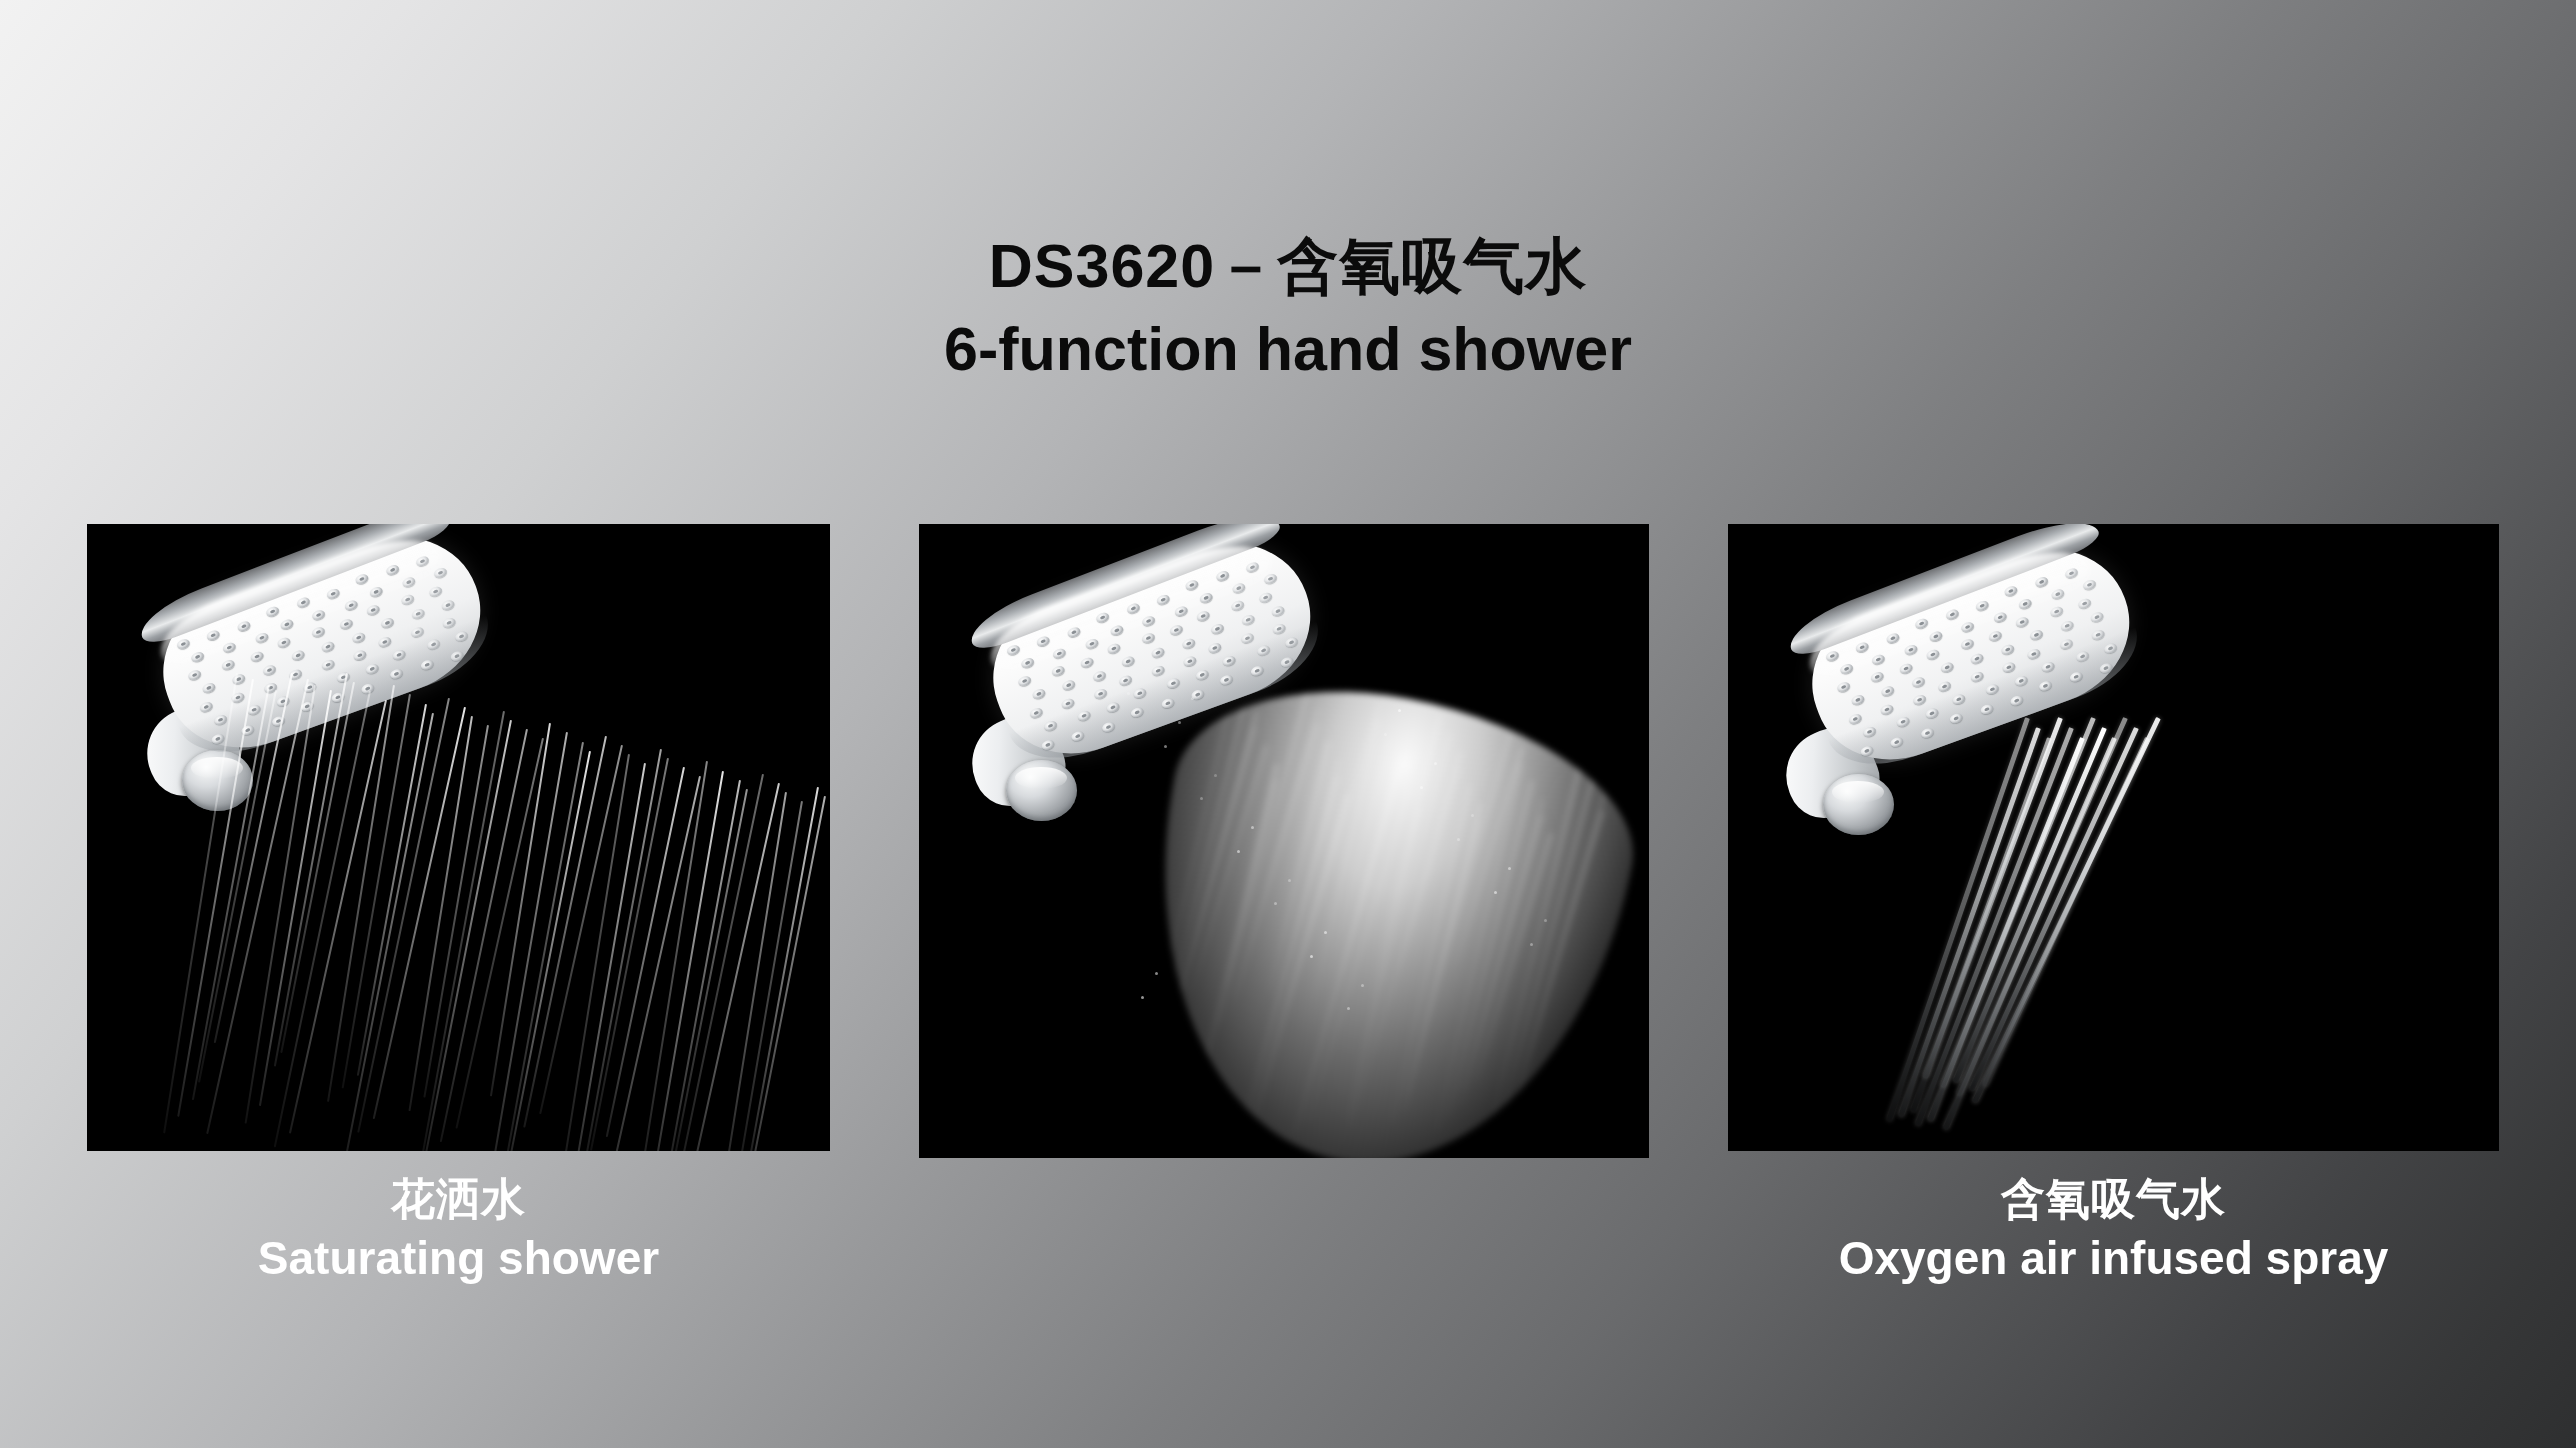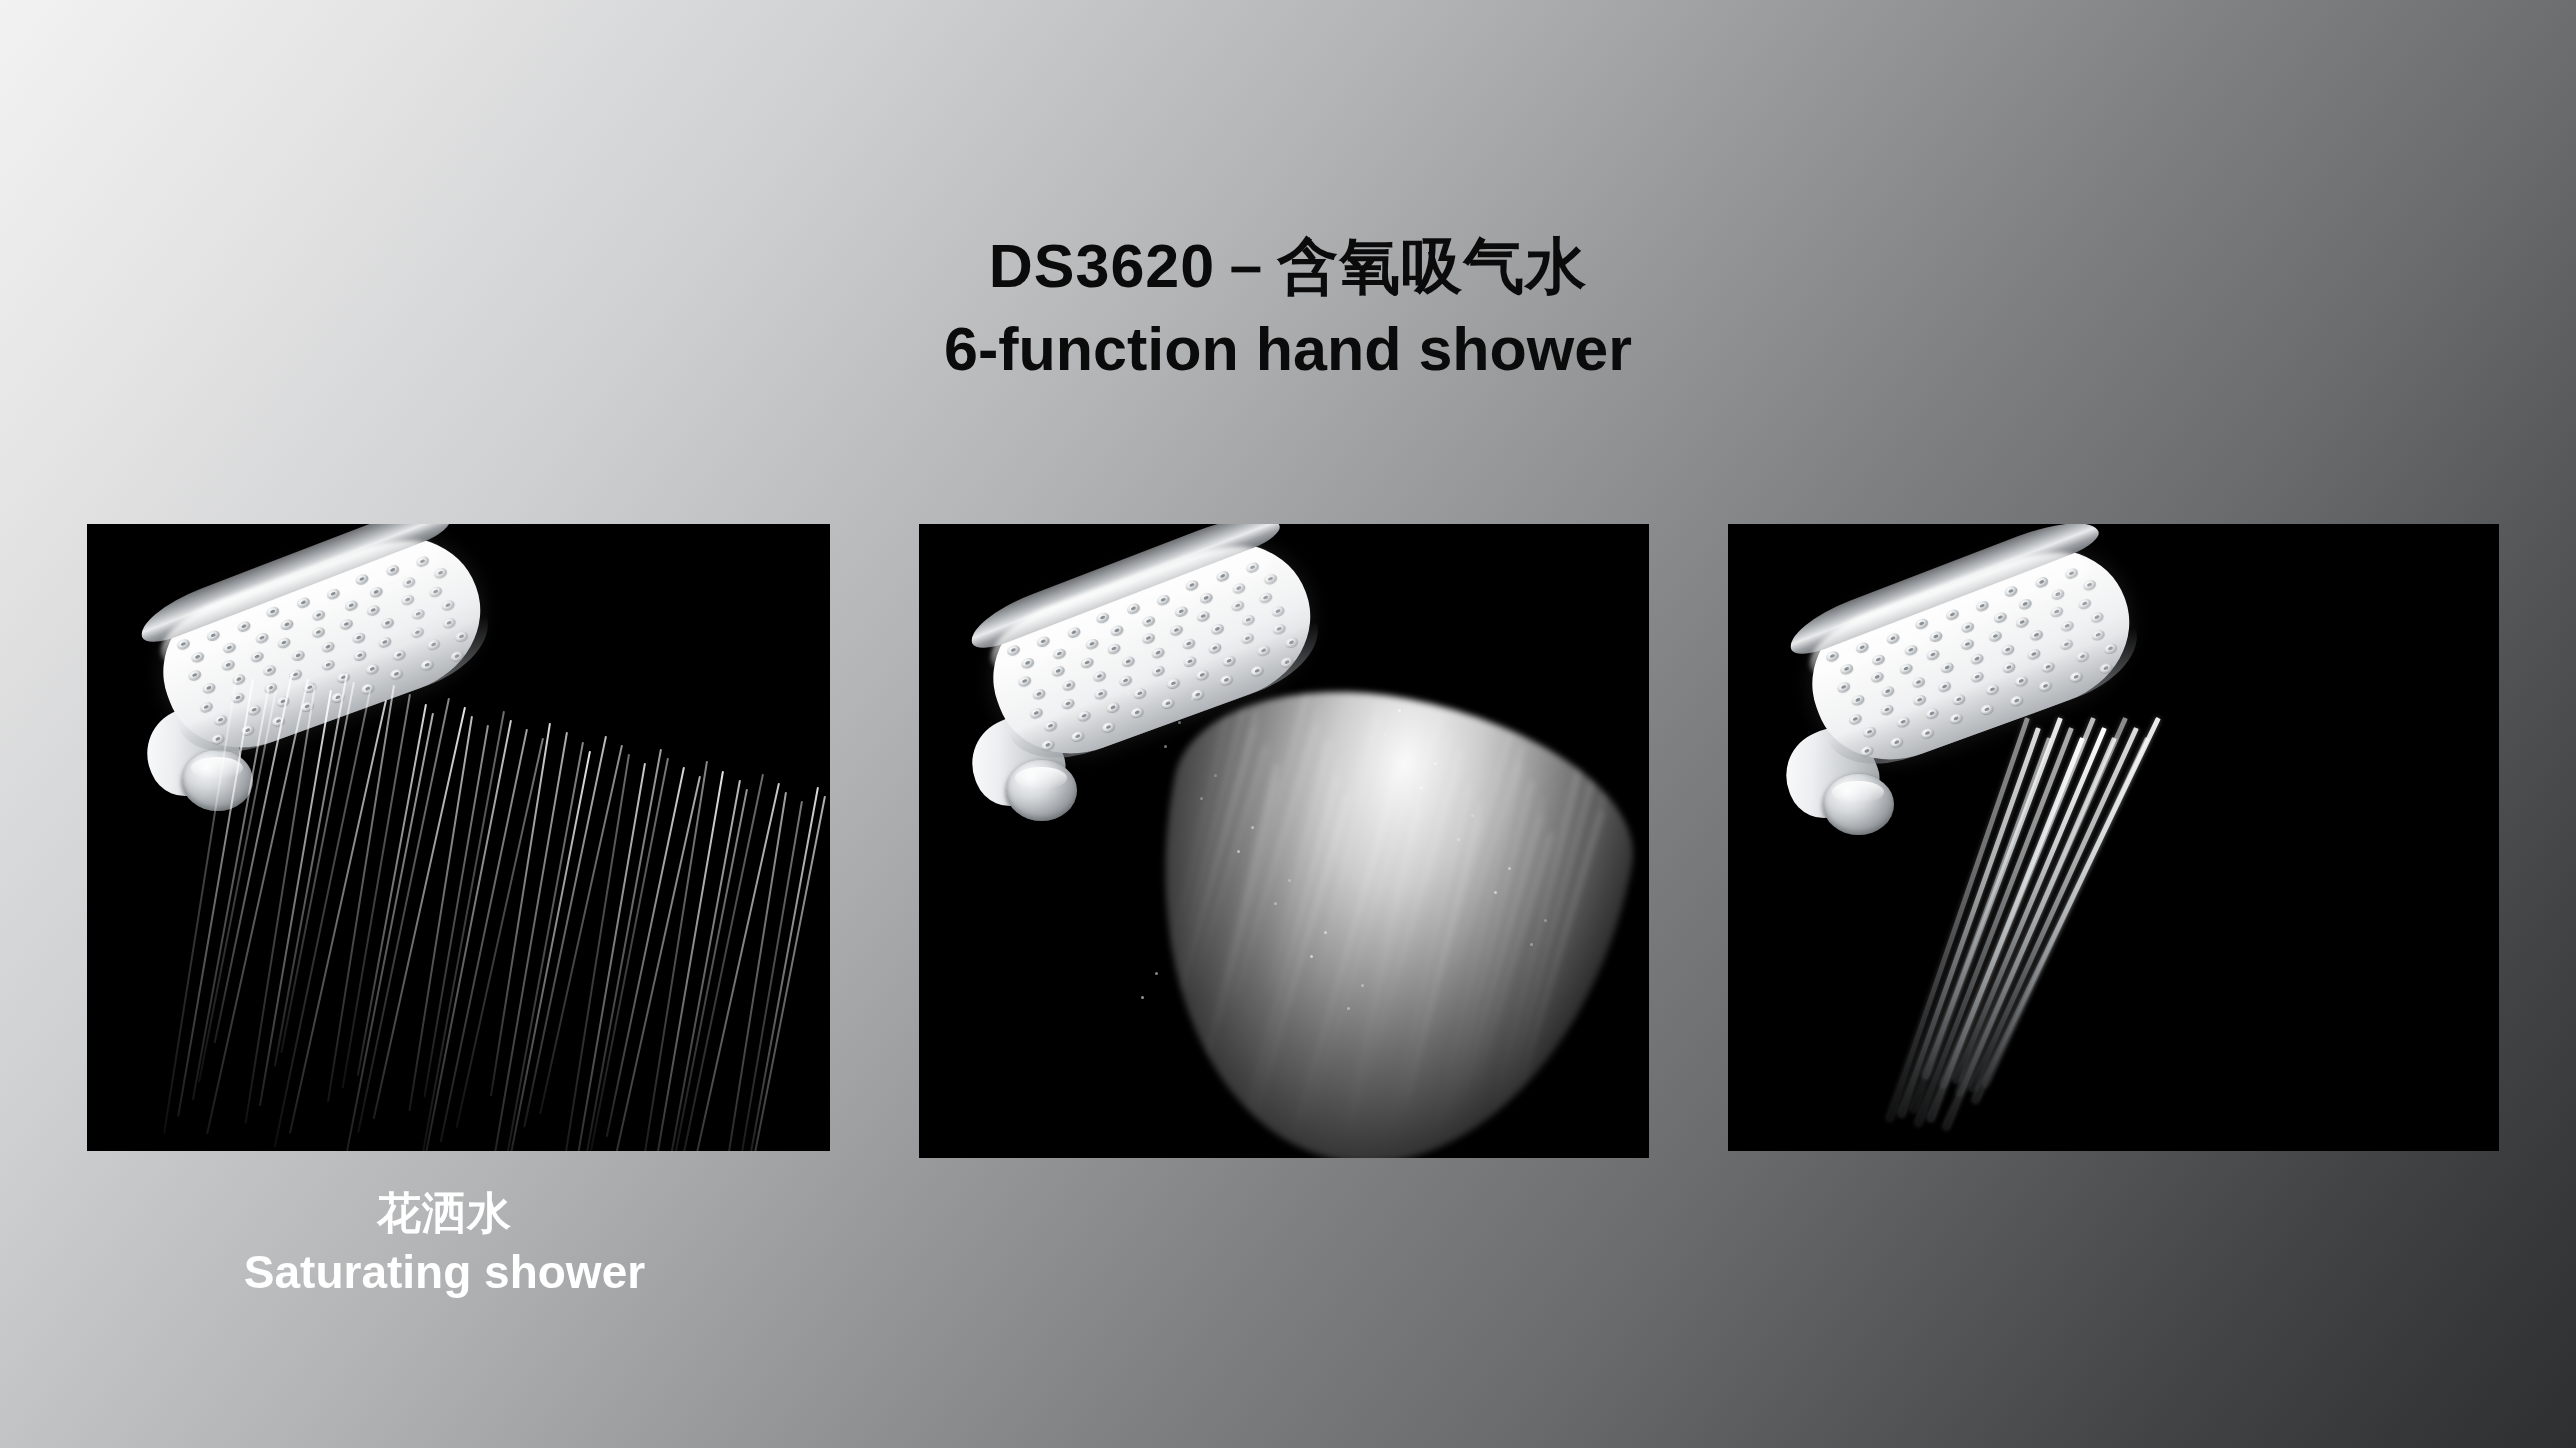--- a/index.html
+++ b/index.html
@@ -139,21 +139,21 @@
     background:linear-gradient(180deg,rgba(255,255,255,.75),rgba(255,255,255,.06));
     filter:blur(1px);transform-origin:50% 0;
   }
   .droplet{
     position:absolute;width:3px;height:3px;border-radius:50%;
     background:rgba(255,255,255,.8);filter:blur(0.4px);
   }
   
   .captions{position:absolute;left:0;top:1177px;width:2576px;height:159px;}
   .caption{position:absolute;top:0;text-align:center;color:#ffffff;line-height:1.0;}
-  .caption.c0{left:73px;width:743px;margin-top:14px;}
+  .caption.c0{left:87px;width:743px;}
   .caption.c1{left:919px;width:730px;}
   .caption.c2{left:1728px;width:771px;}
   .cap-cn{font-size:44px;font-weight:bold;margin:0 0 14px 0;letter-spacing:1px;}
   .cap-en{font-size:46px;font-weight:bold;margin:0;letter-spacing:0px;}
 </style>
 </head>
 <body>
 
 <div id="stage">
 
@@ -533,16 +533,20 @@
       </div>
     </div>
 
   </div>
 
   <div class="captions">
     <div class="caption c0">
       <div class="cap-cn">花洒水</div>
       <div class="cap-en">Saturating shower</div>
     </div>
+    <div class="caption c2">
+      <div class="cap-cn">含氧吸气水</div>
+      <div class="cap-en">Oxygen air infused spray</div>
+    </div>
   </div>
 
 </div>
 
 
 </body></html>

